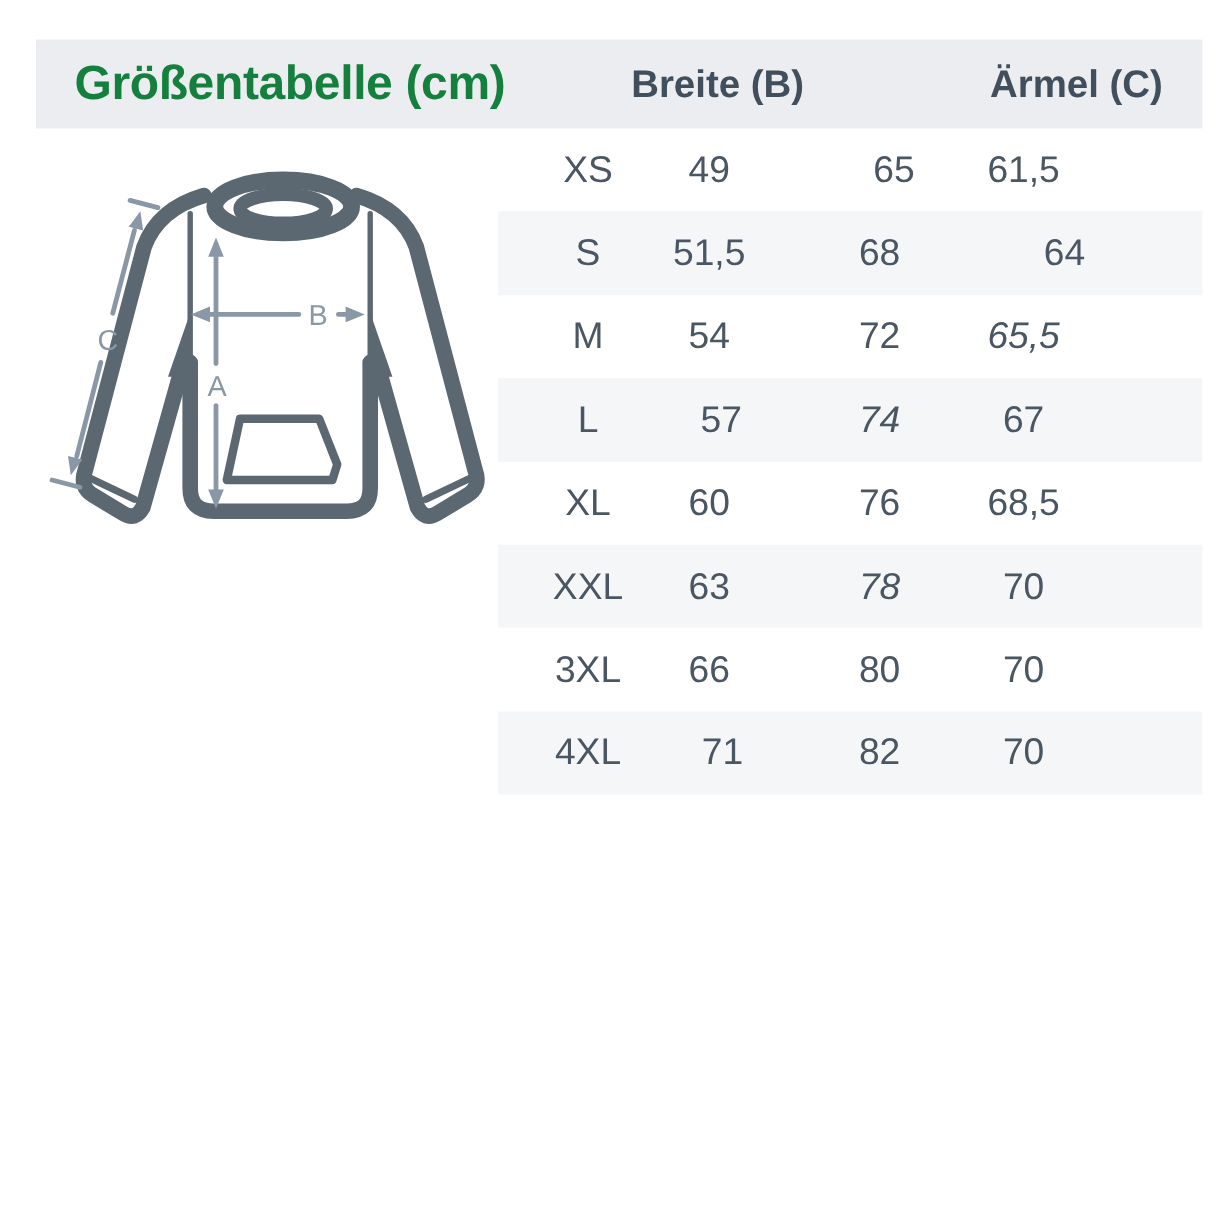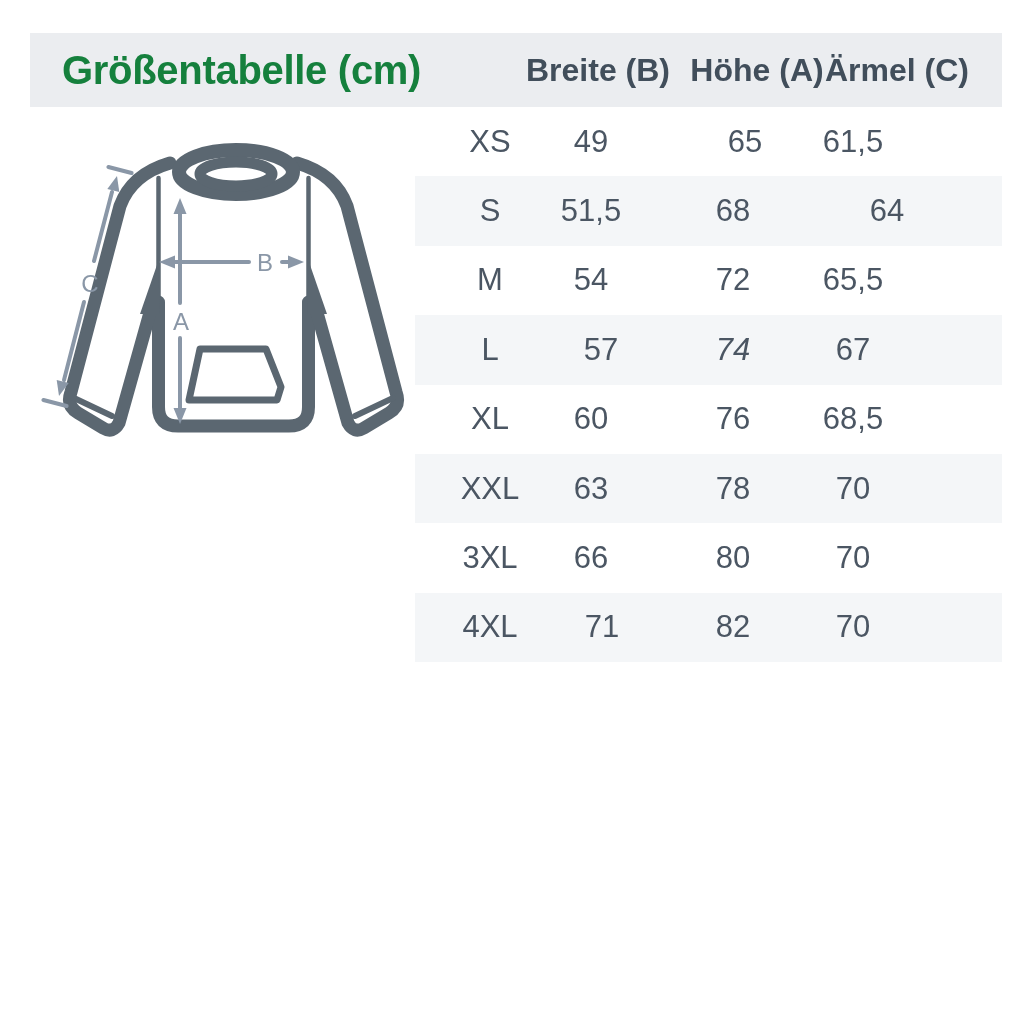--- a/index.html
+++ b/index.html
@@ -65,21 +65,20 @@
   .note-bold { font-weight: bold; }
 </style>
 </head>
 <body>
 
 <div class="canvas">
 
   <header class="band">
     <div class="title">Größentabelle (cm)</div>
     <div class="colh" style="left:568px">Breite (B)</div>
-    <div class="colh" style="left:727px">Höhe (A)</div>
     <div class="colh" style="left:867px">Ärmel (C)</div>
   </header>
 
   <svg class="hoodie" viewBox="40 128 372 318" aria-hidden="true">
     <g stroke="#5b6771" stroke-width="13" fill="none" stroke-linecap="round" stroke-linejoin="round">
       <line x1="158.5" y1="178" x2="158.5" y2="308" stroke-width="4.5"></line>
       <line x1="308.5" y1="178" x2="308.5" y2="308" stroke-width="4.5"></line>
       <path d="M 158.5 302 L 158.5 407 Q 158.5 426 178 426 L 289 426 Q 308.5 426 308.5 407 L 308.5 302"></path>
       <path stroke-width="7" d="M 200 349 L 266 349 L 281 387 L 277 400 L 189 400 Z"></path>
       <path d="M 170 163 C 146 170 128 184 120 206 L 71 392 Q 66 406 78 413 L 103 428 Q 113 434 119 423 L 151 309"></path>
@@ -126,38 +125,38 @@
       <div class="trow striped">
         <span class="tcell" style="left: 75px;">S</span>
         <span class="tcell" style="left: 176px;">51,5</span>
         <span class="tcell" style="left: 318px;">68</span>
         <span class="tcell" style="left: 424px; margin-left: 48px;">64</span>
       </div>
       <div class="trow">
         <span class="tcell" style="left: 75px;">M</span>
         <span class="tcell" style="left: 176px;">54</span>
         <span class="tcell" style="left: 318px;">72</span>
-        <span class="tcell" style="left: 438px;">65,5</span>
+        <span class="tcell" style="left: 438px; font-style: italic;">65,5</span>
       </div>
       <div class="trow striped">
         <span class="tcell" style="left: 75px;">L</span>
         <span class="tcell" style="left: 176px; margin-left: 10px;">57</span>
         <span class="tcell" style="left: 318px; font-style: italic;">74</span>
         <span class="tcell" style="left: 438px;">67</span>
       </div>
       <div class="trow">
         <span class="tcell" style="left: 75px;">XL</span>
         <span class="tcell" style="left: 176px;">60</span>
         <span class="tcell" style="left: 318px;">76</span>
         <span class="tcell" style="left: 438px;">68,5</span>
       </div>
       <div class="trow striped">
         <span class="tcell" style="left: 75px;">XXL</span>
         <span class="tcell" style="left: 176px;">63</span>
-        <span class="tcell" style="left: 318px;">78</span>
+        <span class="tcell" style="left: 318px; font-style: italic;">78</span>
         <span class="tcell" style="left: 438px;">70</span>
       </div>
       <div class="trow">
         <span class="tcell" style="left: 75px;">3XL</span>
         <span class="tcell" style="left: 176px;">66</span>
         <span class="tcell" style="left: 318px;">80</span>
         <span class="tcell" style="left: 438px;">70</span>
       </div>
       <div class="trow striped">
         <span class="tcell" style="left: 75px;">4XL</span>

